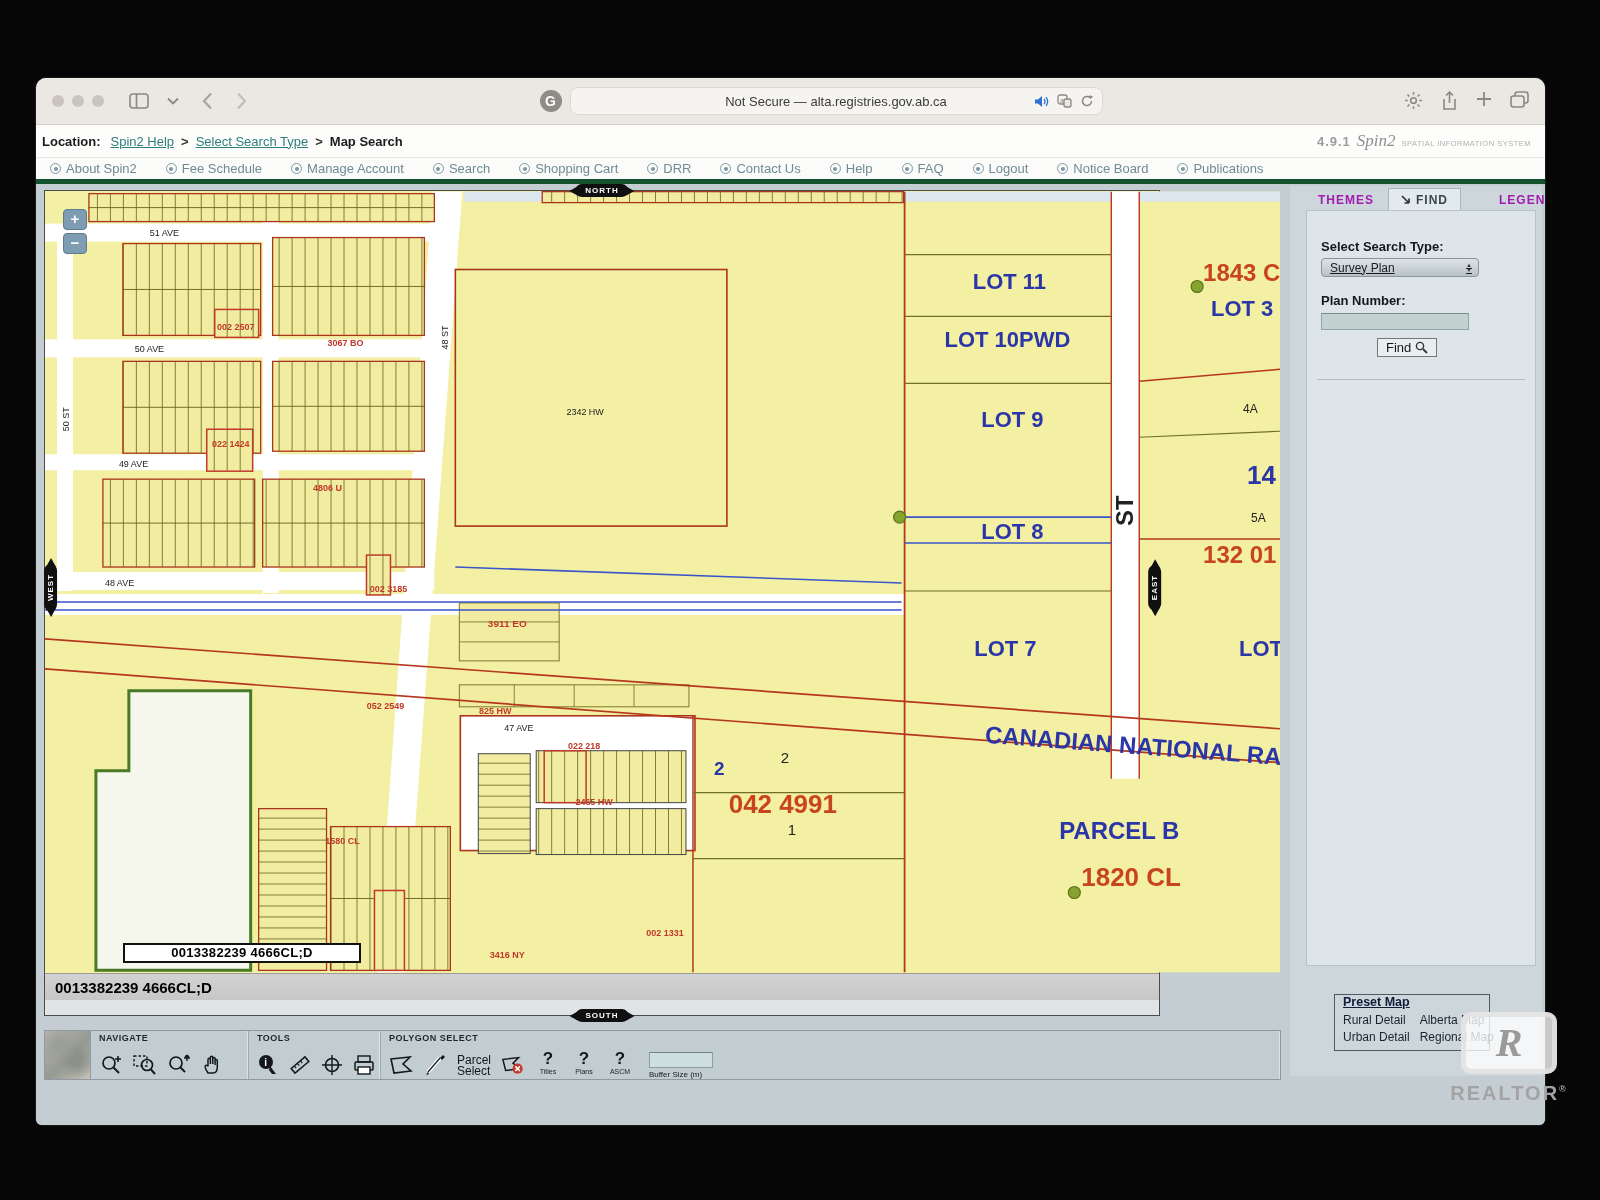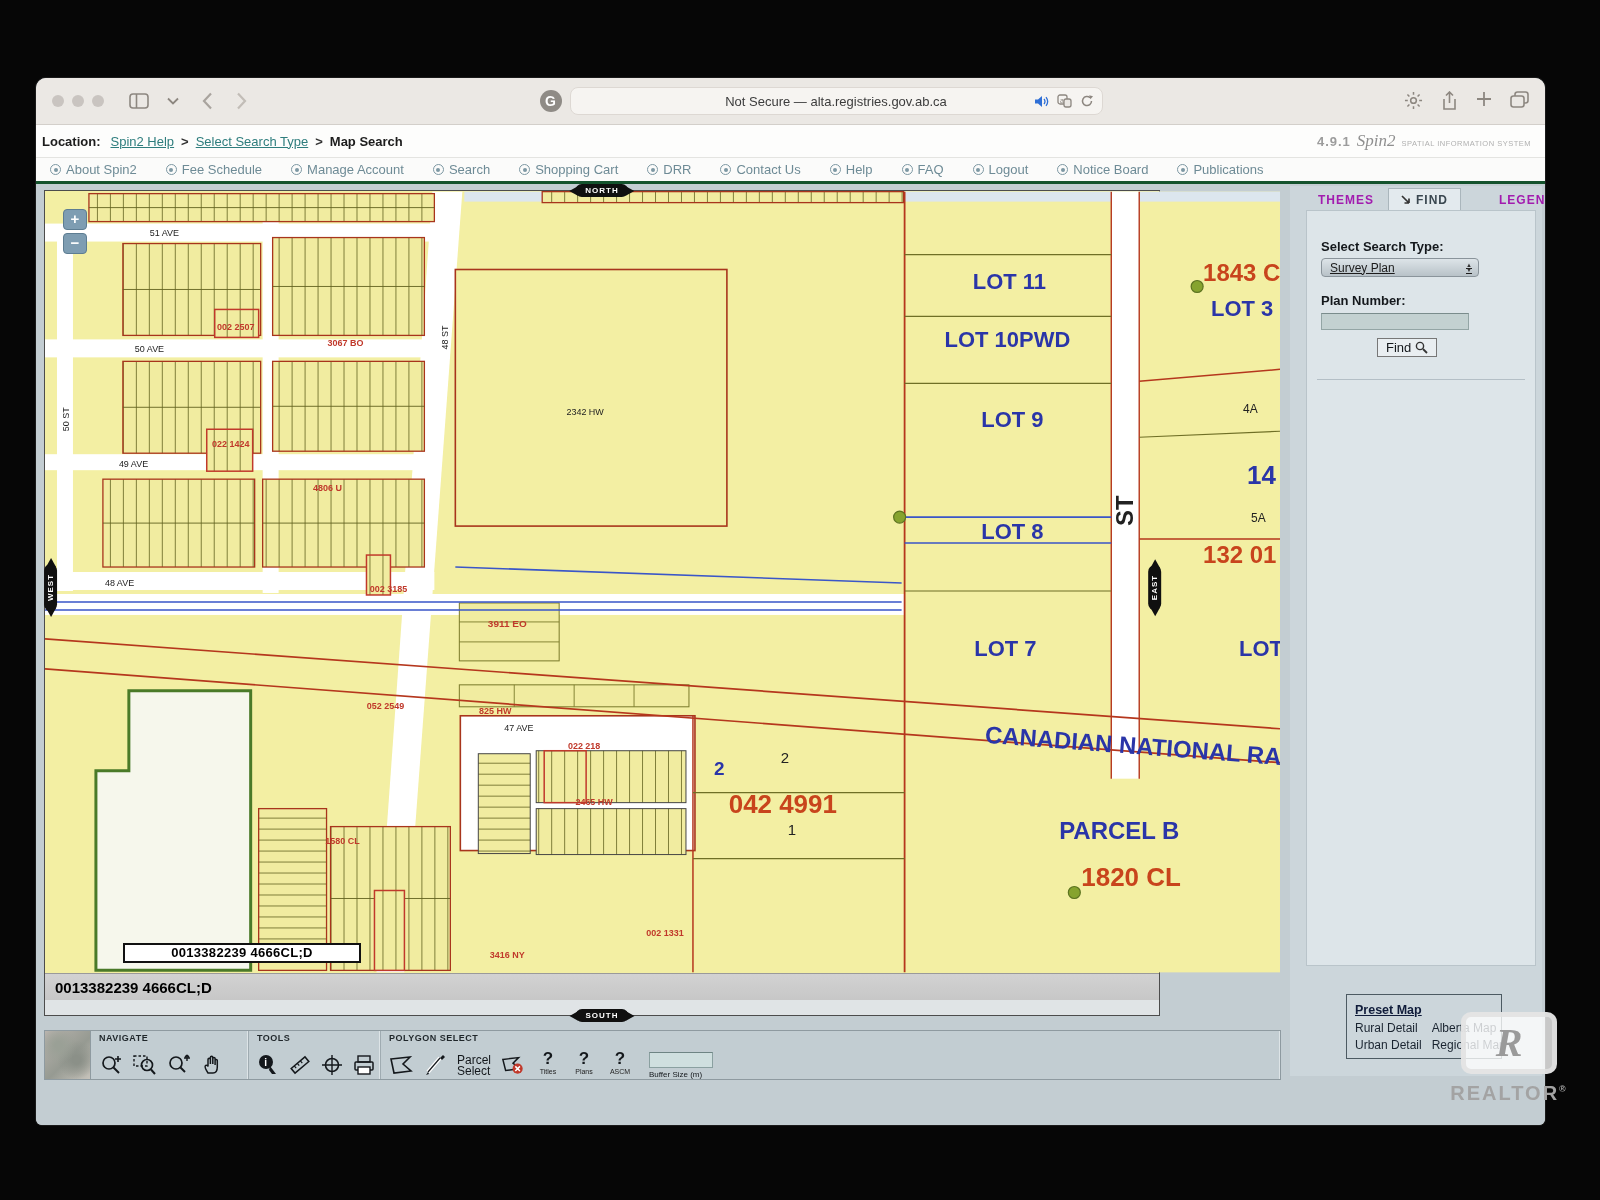--- a/index.html
+++ b/index.html
@@ -34,21 +34,21 @@
   .loclink { color:#2e7d7d; text-decoration:underline; margin:0 5px; cursor:pointer;}
   .locsep { color:#333; font-weight:bold; margin:0 2px;}
   .loccur { color:#1c1c1c; font-weight:bold; margin-left:5px;}
   .brand { margin-left:auto; display:flex; align-items:baseline; gap:6px; padding-right:8px;}
   .brand .ver { color:#9c9c9c; font-size:13px; font-weight:bold; letter-spacing:1px;}
   .brand .spin { font-family:"Liberation Serif",serif; font-style:italic; font-weight:normal;
     color:#8f8f8f; font-size:17px;}
   .brand .tag { color:#b0b0b0; font-size:7.5px; letter-spacing:0.5px;}
 
   
-  .menubar { height:26px; background:#fbfbfa; border-bottom:3px solid #14532d;
+  .menubar { height:26px; background:#fbfbfa; border-bottom:5px solid #14532d;
     display:flex; align-items:center; gap:29px; padding:0 14px; }
   .mitem { display:flex; align-items:center; gap:5px; font-size:13px; color:#6e8b96; cursor:pointer; white-space:nowrap;}
   .radio { width:11px; height:11px; min-width:11px; border:1.4px solid #7d98a3; border-radius:50%; position:relative;}
   .radio::after { content:""; position:absolute; inset:2.5px; background:#7d98a3; border-radius:50%;}
 
   
   .content { position:relative; height:941px; background:#c3cdd2; }
 
   
   .map-frame { position:absolute; left:8px; top:6px; width:1116px; height:826px;
@@ -119,21 +119,21 @@
     background:linear-gradient(#dde4e8,#b8c2c8); display:flex; align-items:center; padding:0 2px 0 8px;
     font-size:12px; color:#1c1c1c; cursor:pointer; margin-bottom:16px;text-decoration:underline;}
   .dd-arrows { margin-left:auto; width:14px; display:flex; flex-direction:column; align-items:center;
     font-size:6px; line-height:5px; color:#333;}
   .plan-input { width:148px; height:17px; background:#c3d1d1; border:1px solid #93a5a5;
     border-top-color:#7a8c8c; margin-bottom:8px;}
   .find-btn { display:inline-flex; align-items:center; gap:4px; border:1px solid #777;
     background:#e9eef1; padding:1px 8px; font-size:13px; color:#14181c; cursor:pointer; margin-left:56px;}
   .panel hr { border:none; border-top:1px solid #b4bfc6; margin:22px -4px 0 -4px; }
   .preset { position:absolute; left:44px; top:808px; width:156px; border:1px solid #4c5a62;
-    padding:8px 8px 6px 8px; font-size:12px; color:#1a2430;margin-left:12px;}
+    padding:0 8px 6px 8px; font-size:12px; color:#1a2430;}
   .preset h5 { font-size:12.5px; color:#101c3a; text-decoration:underline; margin-bottom:4px;}
   .preset-grid { display:grid; grid-template-columns:1fr 1fr; gap:3px 10px; }
   .preset-grid span { cursor:pointer; white-space:nowrap; }
 
   
   .wm { position:absolute; left:1444px; top:1012px; width:130px; z-index:20; text-align:center;}
   .wm-box { width:96px; height:62px; margin:0 auto; border:5px solid rgba(225,225,225,0.85);
     border-radius:10px; background:rgba(255,255,255,0.78); display:flex; align-items:center; justify-content:center;}
   .wm-r { font-family:"Liberation Serif",serif; font-style:italic; font-weight:bold;
     font-size:40px; color:#9a9a9a; line-height:40px;}

